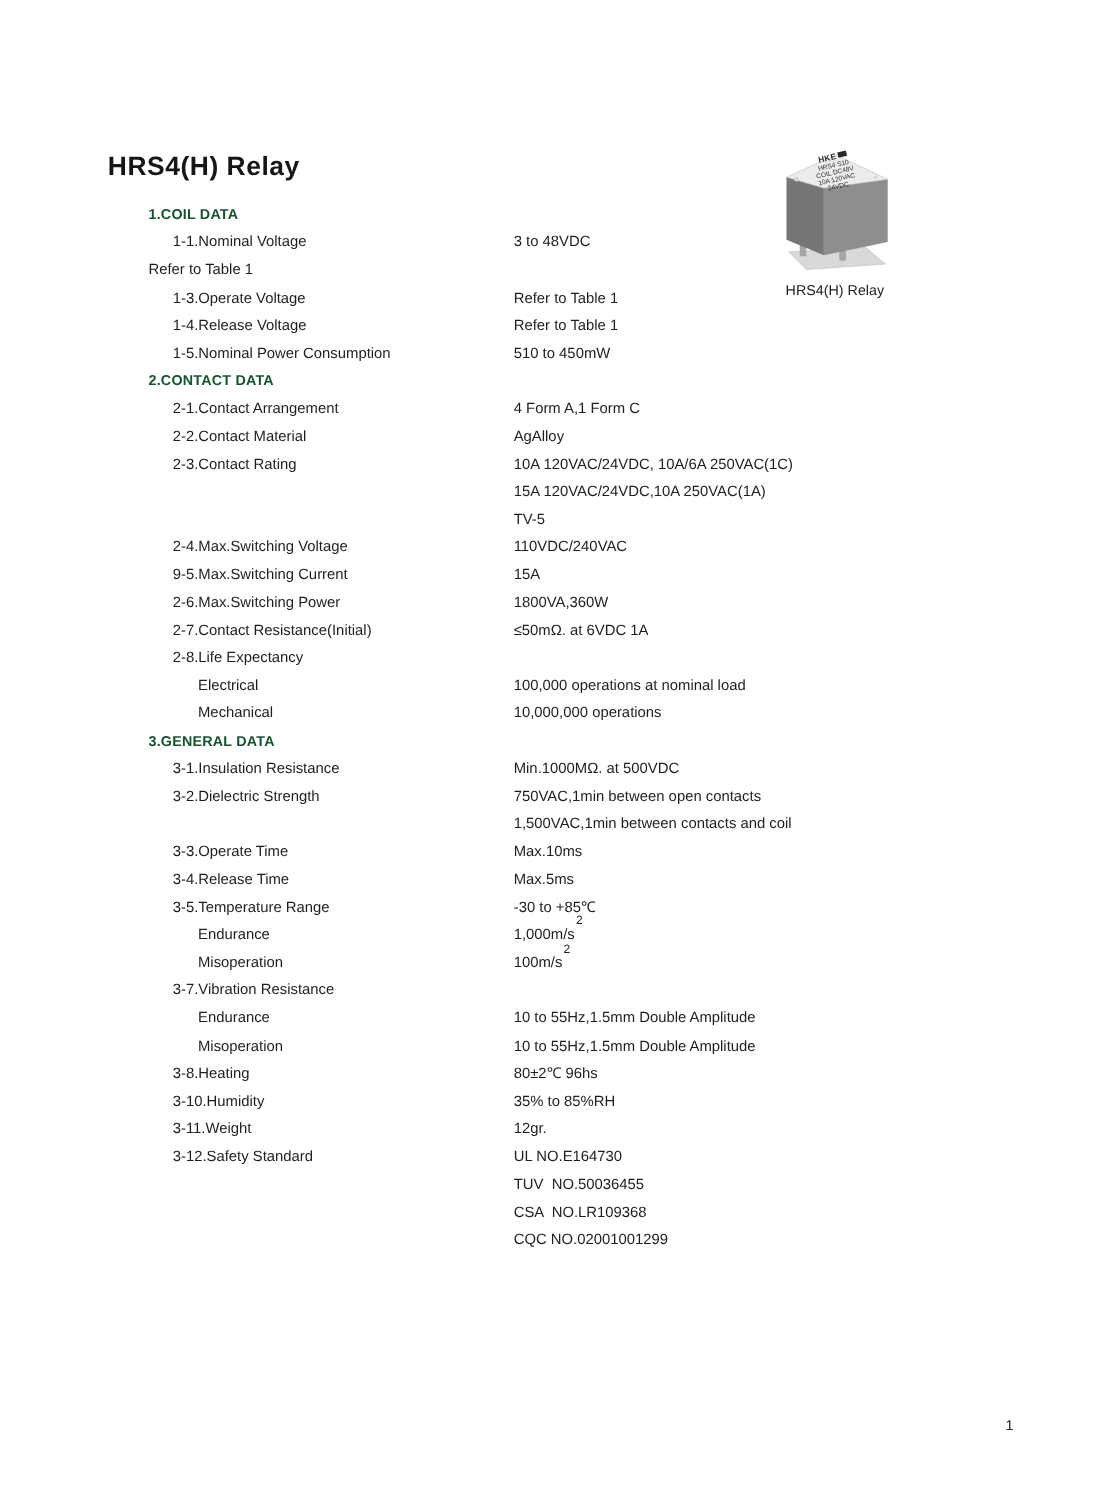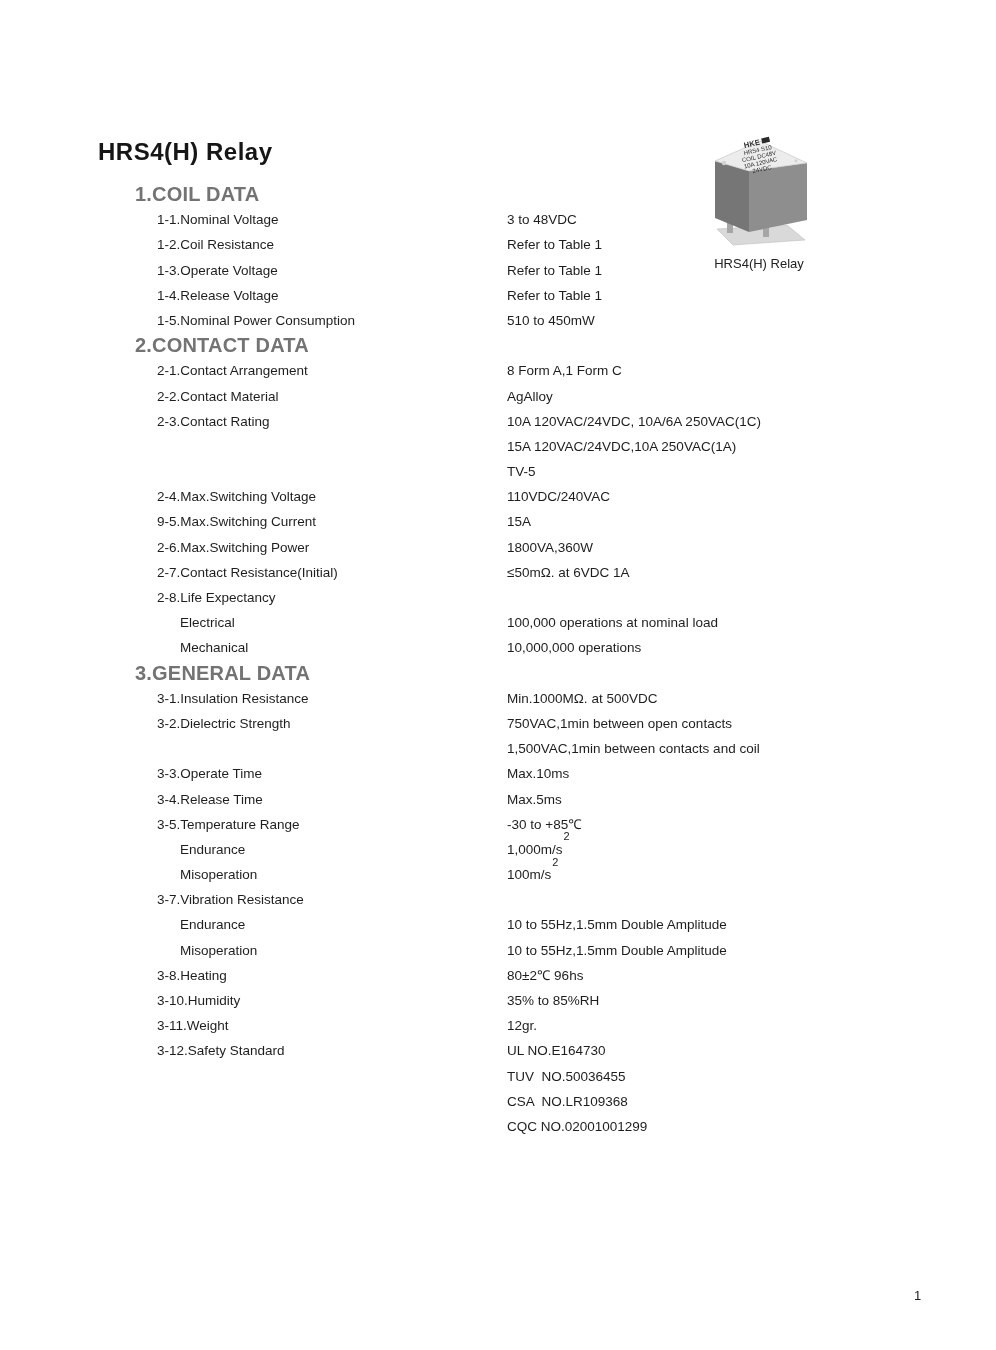--- a/index.html
+++ b/index.html
@@ -17,24 +17,24 @@
     position:absolute;left:704px;top:130px;margin:0;width:110px;
     text-align:center;
   }
   .product svg{display:block;margin:0 auto;}
   .product figcaption{
     font-size:13px;margin-top:6px;white-space:nowrap;color:#222;
   }
   #sections{position:absolute;left:135px;top:182px;width:760px;}
   .section + .section{}
   .sec-heading{
-    font-size:20px;font-weight:700;line-height:25.2px;height:25.2px;
-    color:#737373;letter-spacing:.2px;
-  }
-  .row{display:flex;height:25.2px;line-height:25.2px;font-size:13.5px;gap:40px;}
+    font-size:13px;font-weight:700;line-height:25.2px;height:25.2px;
+    color:#14532d;letter-spacing:.2px;
+  }
+  .row{display:flex;height:25.2px;line-height:25.2px;font-size:13.5px;}
   .row .label{
     flex:0 0 332px;width:332px;box-sizing:border-box;
     padding-left:22px;white-space:pre;
   }
   .row.indent2 .label{padding-left:45px;}
   .row .value{white-space:pre;text-align:center;}
   .row .value sup{
     font-size:11px;position:relative;top:-8px;margin-left:1px;line-height:0;
   }
   .page-number{
@@ -76,41 +76,40 @@
   </figure>
 
   <main id="sections">
       <section class="section">
         <div class="sec-heading">1.COIL DATA</div>
         <div class="row">
           <span class="label">1-1.Nominal Voltage</span>
           <span class="value">3 to 48VDC</span>
         </div>
         <div class="row">
-          <span class="label">1-2.Coil Resistance</span>
           <span class="value">Refer to Table 1</span>
         </div>
         <div class="row">
           <span class="label">1-3.Operate Voltage</span>
           <span class="value">Refer to Table 1</span>
         </div>
         <div class="row">
           <span class="label">1-4.Release Voltage</span>
           <span class="value">Refer to Table 1</span>
         </div>
         <div class="row">
           <span class="label">1-5.Nominal Power Consumption</span>
           <span class="value">510 to 450mW</span>
         </div>
       </section>
       <section class="section">
         <div class="sec-heading">2.CONTACT DATA</div>
         <div class="row">
           <span class="label">2-1.Contact Arrangement</span>
-          <span class="value">8 Form A,1 Form C</span>
+          <span class="value">4 Form A,1 Form C</span>
         </div>
         <div class="row">
           <span class="label">2-2.Contact Material</span>
           <span class="value">AgAlloy</span>
         </div>
         <div class="row">
           <span class="label">2-3.Contact Rating</span>
           <span class="value">10A 120VAC/24VDC, 10A/6A 250VAC(1C)</span>
         </div>
         <div class="row">

